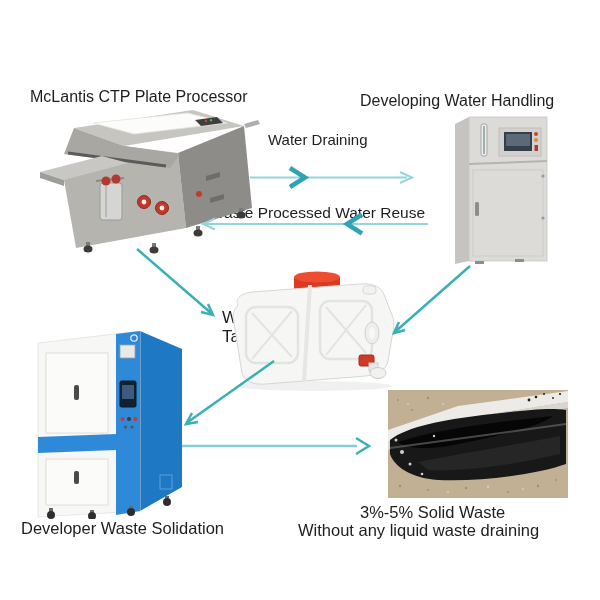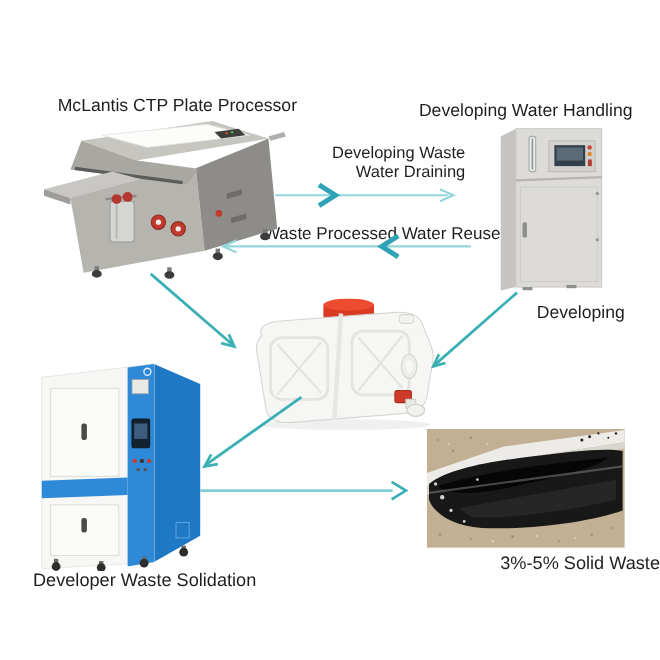--- a/index.html
+++ b/index.html
@@ -1,57 +1,56 @@
 <!DOCTYPE html>
 <html><head>
 <meta charset="utf-8">
 <style>
   html,body{margin:0;padding:0;background:#ffffff;}
   .canvas{
     position:relative;width:600px;height:600px;background:#ffffff;overflow:hidden;
     font-family:"Liberation Sans","DejaVu Sans",sans-serif;color:#1e1e1e;
   }
-  .lbl{position:absolute;text-align:right;line-height:1.12;white-space:nowrap;}
+  .lbl{position:absolute;text-align:left;line-height:1.12;white-space:nowrap;}
   .t16{font-size:16px;}
   .t15{font-size:15px;}
   .t17{font-size:17px;}
   .t165{font-size:16.5px;}
   .img{position:absolute;}
   svg{display:block;}
   .arrows{position:absolute;left:0;top:0;pointer-events:none;}
 </style>
 </head>
 <body>
 
 <div class="canvas">
 
   <div class="lbl t16" style="left:30px;top:88px;width:240px;">McLantis CTP Plate Processor</div>
 
   <div class="lbl t16" style="left:360px;top:92px;width:215px;">Developing Water Handling</div>
 
   <div class="lbl t15" style="left:268px;top:132px;width:155px;">
-    <div>Developing Waste</div>
     <div>Water Draining</div>
   </div>
 
   <div class="lbl t15" style="left:210px;top:204px;width:245px;font-size:15.5px;">Waste Processed Water Reuse</div>
 
 
   <div class="lbl t17" style="left:222px;top:308px;width:125px;">
     <div>Waste Liquid</div>
     <div>Tank</div>
   </div>
 
   <div class="lbl t16" style="left:450px;top:276px;width:118px;">
-    <div>Developing</div>
   </div>
 
   <div class="lbl t165" style="left:21px;top:519px;width:212px;">Developer Waste Solidation</div>
 
   <div class="lbl t165" style="left:360px;top:503px;width:240px;">3%-5% Solid Waste</div>
+  <div class="lbl t165" style="left:298px;top:521px;width:300px;">Without any liquid waste draining</div>
 
   <svg class="img" style="left:38px;top:106px;" width="222" height="148" viewBox="0 0 222 148">
 
     <polygon points="36,22 155,4 206,20 86,40" fill="#c7c5c0"></polygon>
 
     <polygon points="55,17 150,7 189,17 96,28" fill="#fcfcfa" stroke="#e3e3df" stroke-width="0.8"></polygon>
 
     <polygon points="157,14 179,11 185,17 163,20" fill="#3e3e3c"></polygon>
     <circle cx="168" cy="15" r="1.2" fill="#cc4433"></circle>
     <circle cx="173" cy="14.2" r="1.2" fill="#57a857"></circle>

